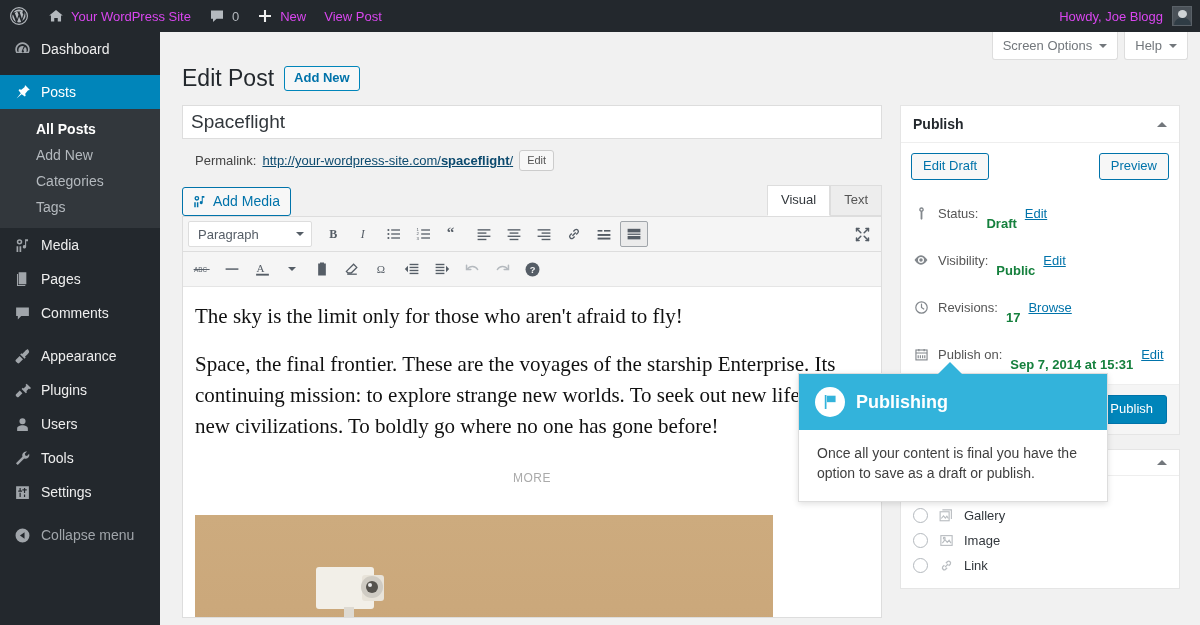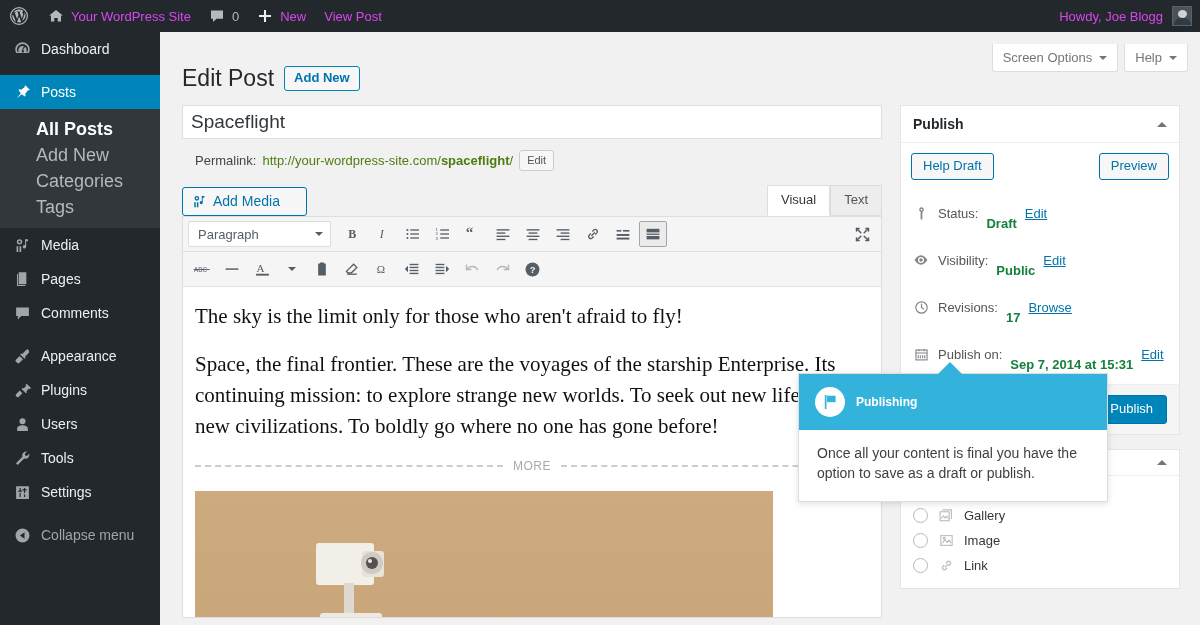--- a/index.html
+++ b/index.html
@@ -46,32 +46,32 @@
   }
   .menu-item .mi-icon { width: 20px; display: flex; justify-content: center; color: #a0a5aa; }
   .menu-item.current { background: #0085ba; color: #fff; }
   .menu-item.current .mi-icon { color: #fff; }
   .menu-item.current::after {
     content: ""; position: absolute; right: -8px; top: 50%; margin-top: -8px;
     border: 8px solid transparent; border-right-color: #f1f1f1; border-left: 0;
   }
   .submenu { background: #32373c; padding: 7px 0 8px; }
   .submenu a {
-    display: block; padding: 4px 0 4px 36px; font-size: 18px;
+    display: block; padding: 4px 0 4px 36px; font-size: 14px;
     color: #b4b9be; text-decoration: none; line-height: 18px;
   }
   .submenu a.active { color: #fff; font-weight: bold; }
   .menu-sep { height: 9px; }
   .collapse { color: #a0a5aa; }
   .collapse .mi-icon { color: #a0a5aa; }
 
   
   .content { position: absolute; top: 32px; left: 160px; width: 1040px; height: 593px; background: #f1f1f1; }
 
-  .screen-meta { position: absolute; top: 12px; right: 12px; display: flex; gap: 6px; z-index: 5; }
+  .screen-meta { position: absolute; top: 0; right: 12px; display: flex; gap: 6px; z-index: 5; }
   .sm-btn {
     background: #fff; border: 1px solid #ddd; border-top: none;
     border-radius: 0 0 3px 3px; padding: 5px 10px 6px; font-size: 13px;
     color: #72777c; display: flex; align-items: center; gap: 7px; height: 28px;
   }
   .caret-dn { width: 0; height: 0; border: 4px solid transparent; border-top-color: #72777c; border-bottom: 0; margin-top: 2px; }
 
   .wrap { padding: 12px 22px 0 22px; }
   .pagetitle-row { display: flex; align-items: center; gap: 10px; margin: 20px 0 12px; }
   h1.pagetitle { font-size: 23px; font-weight: 400; color: #23282d; line-height: 29px; }
@@ -83,62 +83,62 @@
   .post-body { display: flex; gap: 18px; align-items: flex-start; }
   .col-main { width: 700px; flex: none; }
   .col-side { width: 280px; flex: none; }
 
   .title-input {
     width: 700px; height: 34px; border: 1px solid #ddd; background: #fff;
     font-size: 19px; color: #32373c; padding: 3px 8px; display: flex; align-items: center;
     font-family: "Liberation Sans", sans-serif; border-radius: 0;
   }
   .permalink-row { display: flex; align-items: center; gap: 6px; margin: 11px 0 0 13px; font-size: 13px; color: #444; }
-  .permalink-row a { color: #4d7c0f; }
+  .permalink-row a { color: #0c4a6e; text-decoration: underline; }
   .permalink-row a b { font-weight: bold; }
   .edit-slug {
     background: #f7f7f7; border: 1px solid #ccc; border-radius: 3px;
     font-size: 11px; padding: 2px 7px 3px; color: #555; line-height: 14px;
   }
 
   .editor-wrap { margin-top: 14px; width: 700px; }
   .media-row { display: flex; align-items: flex-end; justify-content: space-between; }
   .add-media {
     border: 1px solid #0073aa; color: #0073aa; background: #f7f7f7; border-radius: 3px;
-    padding: 4px 26px 5px 9px; font-size: 14px; display: flex; align-items: center; gap: 6px; line-height: 18px;
+    padding: 4px 10px 5px 9px; font-size: 14px; display: flex; align-items: center; gap: 6px; line-height: 18px;
   }
   .ed-tabs { display: flex; align-items: flex-end; }
   .ed-tab {
     font-size: 13px; padding: 6px 13px 7px; border: 1px solid #ddd; line-height: 16px;
     color: #555; background: #ededed; border-bottom-color: #ddd;
   }
   .ed-tab.active { background: #fff; border-bottom-color: #fff; color: #32373c; }
 
   .ed-box { border: 1px solid #ddd; background: #fff; width: 700px; }
   .toolbar { background: #f5f5f5; border-bottom: 1px solid #ddd; padding: 3px 4px; display: flex; align-items: center; flex-wrap: wrap; }
   .toolbar.row2 { border-bottom: 1px solid #e5e5e5; }
   .tb-btn {
     width: 28px; height: 26px; display: flex; align-items: center; justify-content: center;
     color: #555d66; border: 1px solid transparent; border-radius: 2px; margin: 1px;
   }
   .tb-btn.boxed { border-color: #a0a5aa; background: #ebebeb; }
   .tb-btn.dim { color: #b4b9be; }
   .tb-select {
-    width: 143px; height: 26px; background: #fff; border: 1px solid #ddd; border-radius: 2px;
+    width: 124px; height: 26px; background: #fff; border: 1px solid #ddd; border-radius: 2px;
     display: flex; align-items: center; justify-content: space-between;
     padding: 0 7px 0 9px; font-size: 13px; color: #555d66; margin: 1px 7px 1px 1px;
   }
   .tb-spacer { flex: 1; }
   .tb-colorgrp { display: flex; align-items: center; }
   .tb-caret { width: 0; height: 0; border: 4px solid transparent; border-top-color: #555d66; border-bottom: 0; }
 
   .ed-content { padding: 14px 12px 0 12px; height: 330px; overflow: hidden; font-family: "Liberation Serif", serif; }
   .ed-content p { font-size: 21px; line-height: 1.48; color: #111; margin-bottom: 17px; }
   .more-divider { display: flex; align-items: center; gap: 10px; color: #aaa; font-size: 12px;
-    font-family: "Liberation Sans", sans-serif; letter-spacing: .5px; margin: 5px 0 18px; }
+    font-family: "Liberation Sans", sans-serif; letter-spacing: .5px; margin: 5px 0 18px; flex-direction: column; }
   .more-divider .dash { flex: 1; border-top: 2px dashed #ccc; }
   .post-image { width: 578px; height: 180px; background: linear-gradient(#cdab7e, #c9a578); position: relative; overflow: hidden; }
   .rover { position: absolute; left: 105px; top: 38px; }
 
   
   .metabox { background: #fff; border: 1px solid #e5e5e5; margin-bottom: 14px; }
   .mb-head {
     display: flex; align-items: center; justify-content: space-between;
     padding: 10px 12px; border-bottom: 1px solid #eee;
   }
@@ -172,21 +172,21 @@
   .pointer {
     position: absolute; left: 798px; top: 373px; width: 310px; z-index: 90;
     background: #fff; border: 1px solid #ddd; box-shadow: 0 2px 6px rgba(0,0,0,.12);
   }
   .pointer-arrow {
     position: absolute; left: 139px; top: -12px; width: 0; height: 0;
     border: 12px solid transparent; border-bottom-color: #33b3db; border-top: 0;
   }
   .pointer-head {
     background: #33b3db; color: #fff; display: flex; align-items: center; gap: 11px;
-    padding: 13px 16px; font-size: 12px; font-weight: bold;
+    padding: 13px 16px; font-size: 18px; font-weight: bold;
   }
   .flag-circle {
     width: 30px; height: 30px; border-radius: 50%; background: #fff; flex: none;
     display: flex; align-items: center; justify-content: center;
   }
   .pointer-body { padding: 14px 18px 17px; font-size: 14px; line-height: 1.42; color: #3f3f3f; }
 </style>
 </head>
 <body>
 
@@ -597,21 +597,21 @@
 
         <div class="col-side">
 
           <div class="metabox">
             <div class="mb-head">
               <span class="mb-title">Publish</span>
               <span class="toggle-up"></span>
             </div>
             <div class="mb-inner">
               <div class="pub-actions">
-                <span class="btn-secondary">Help Draft</span>
+                <span class="btn-secondary">Edit Draft</span>
                 <span class="btn-secondary">Preview</span>
               </div>
 
               <div class="misc-row">
                 <span class="mr-ic">
                   <svg class="ic" width="15" height="15" viewBox="0 0 20 20" fill="currentColor">
                     <path d="M10 1.8a3 3 0 00-1.2 5.8v9.6l1.2 1.2 1.2-1.2V7.6A3 3 0 0010 1.8zm0 1.7a1.3 1.3 0 110 2.6 1.3 1.3 0 010-2.6z"></path>
                   </svg>
                 </span>
                 <span>Status:</span>

